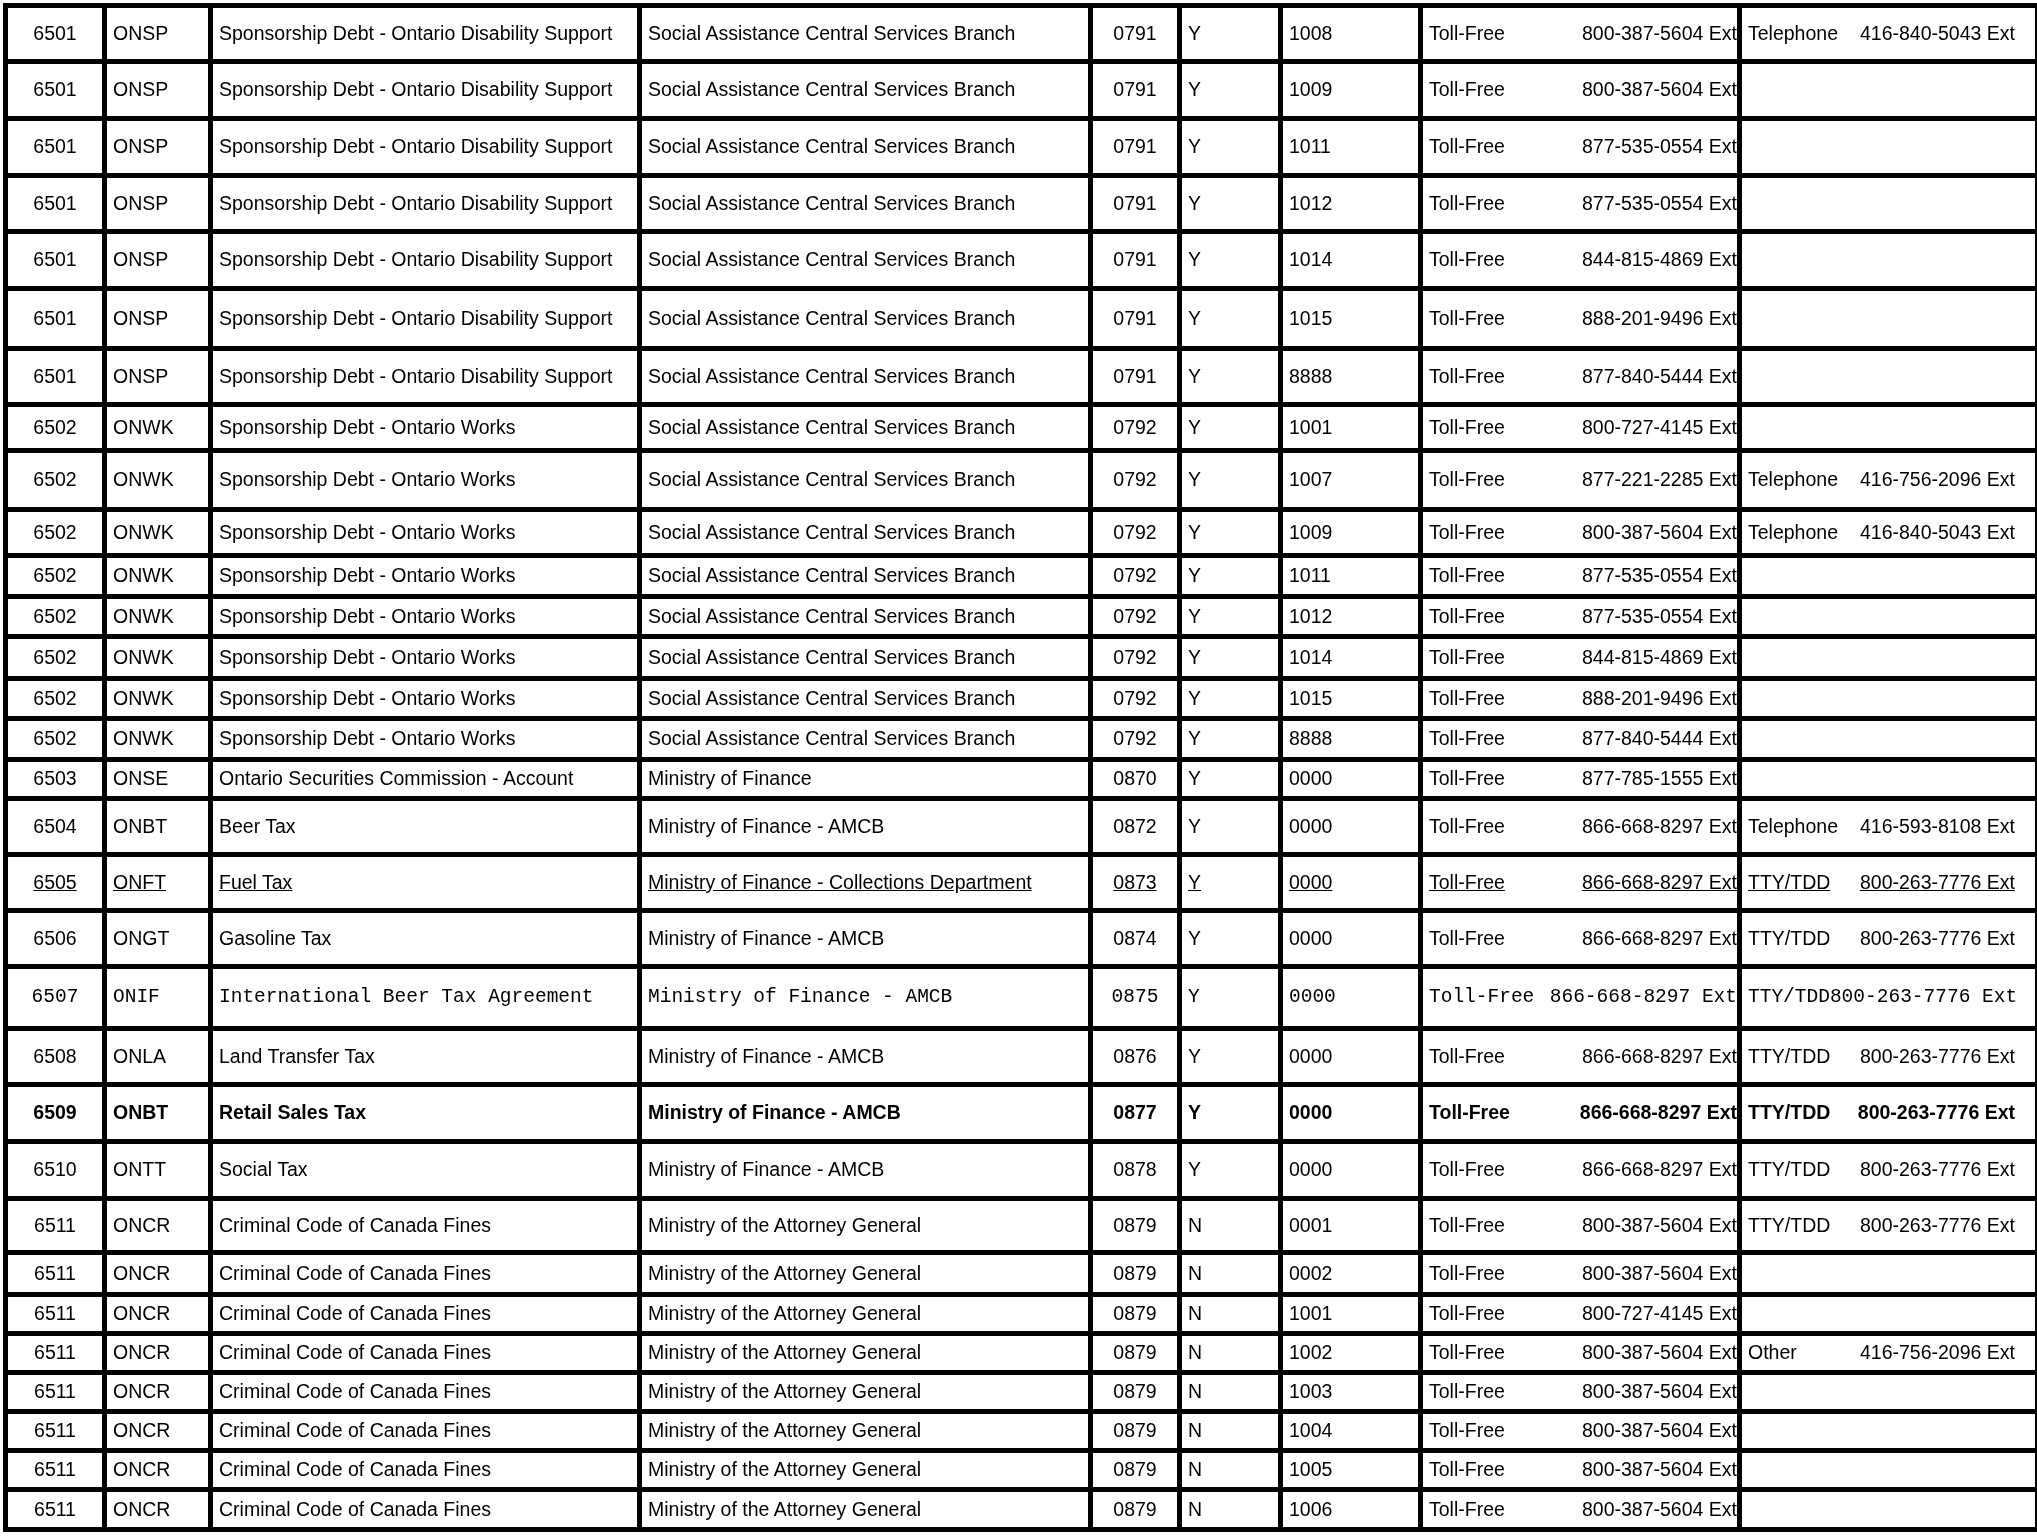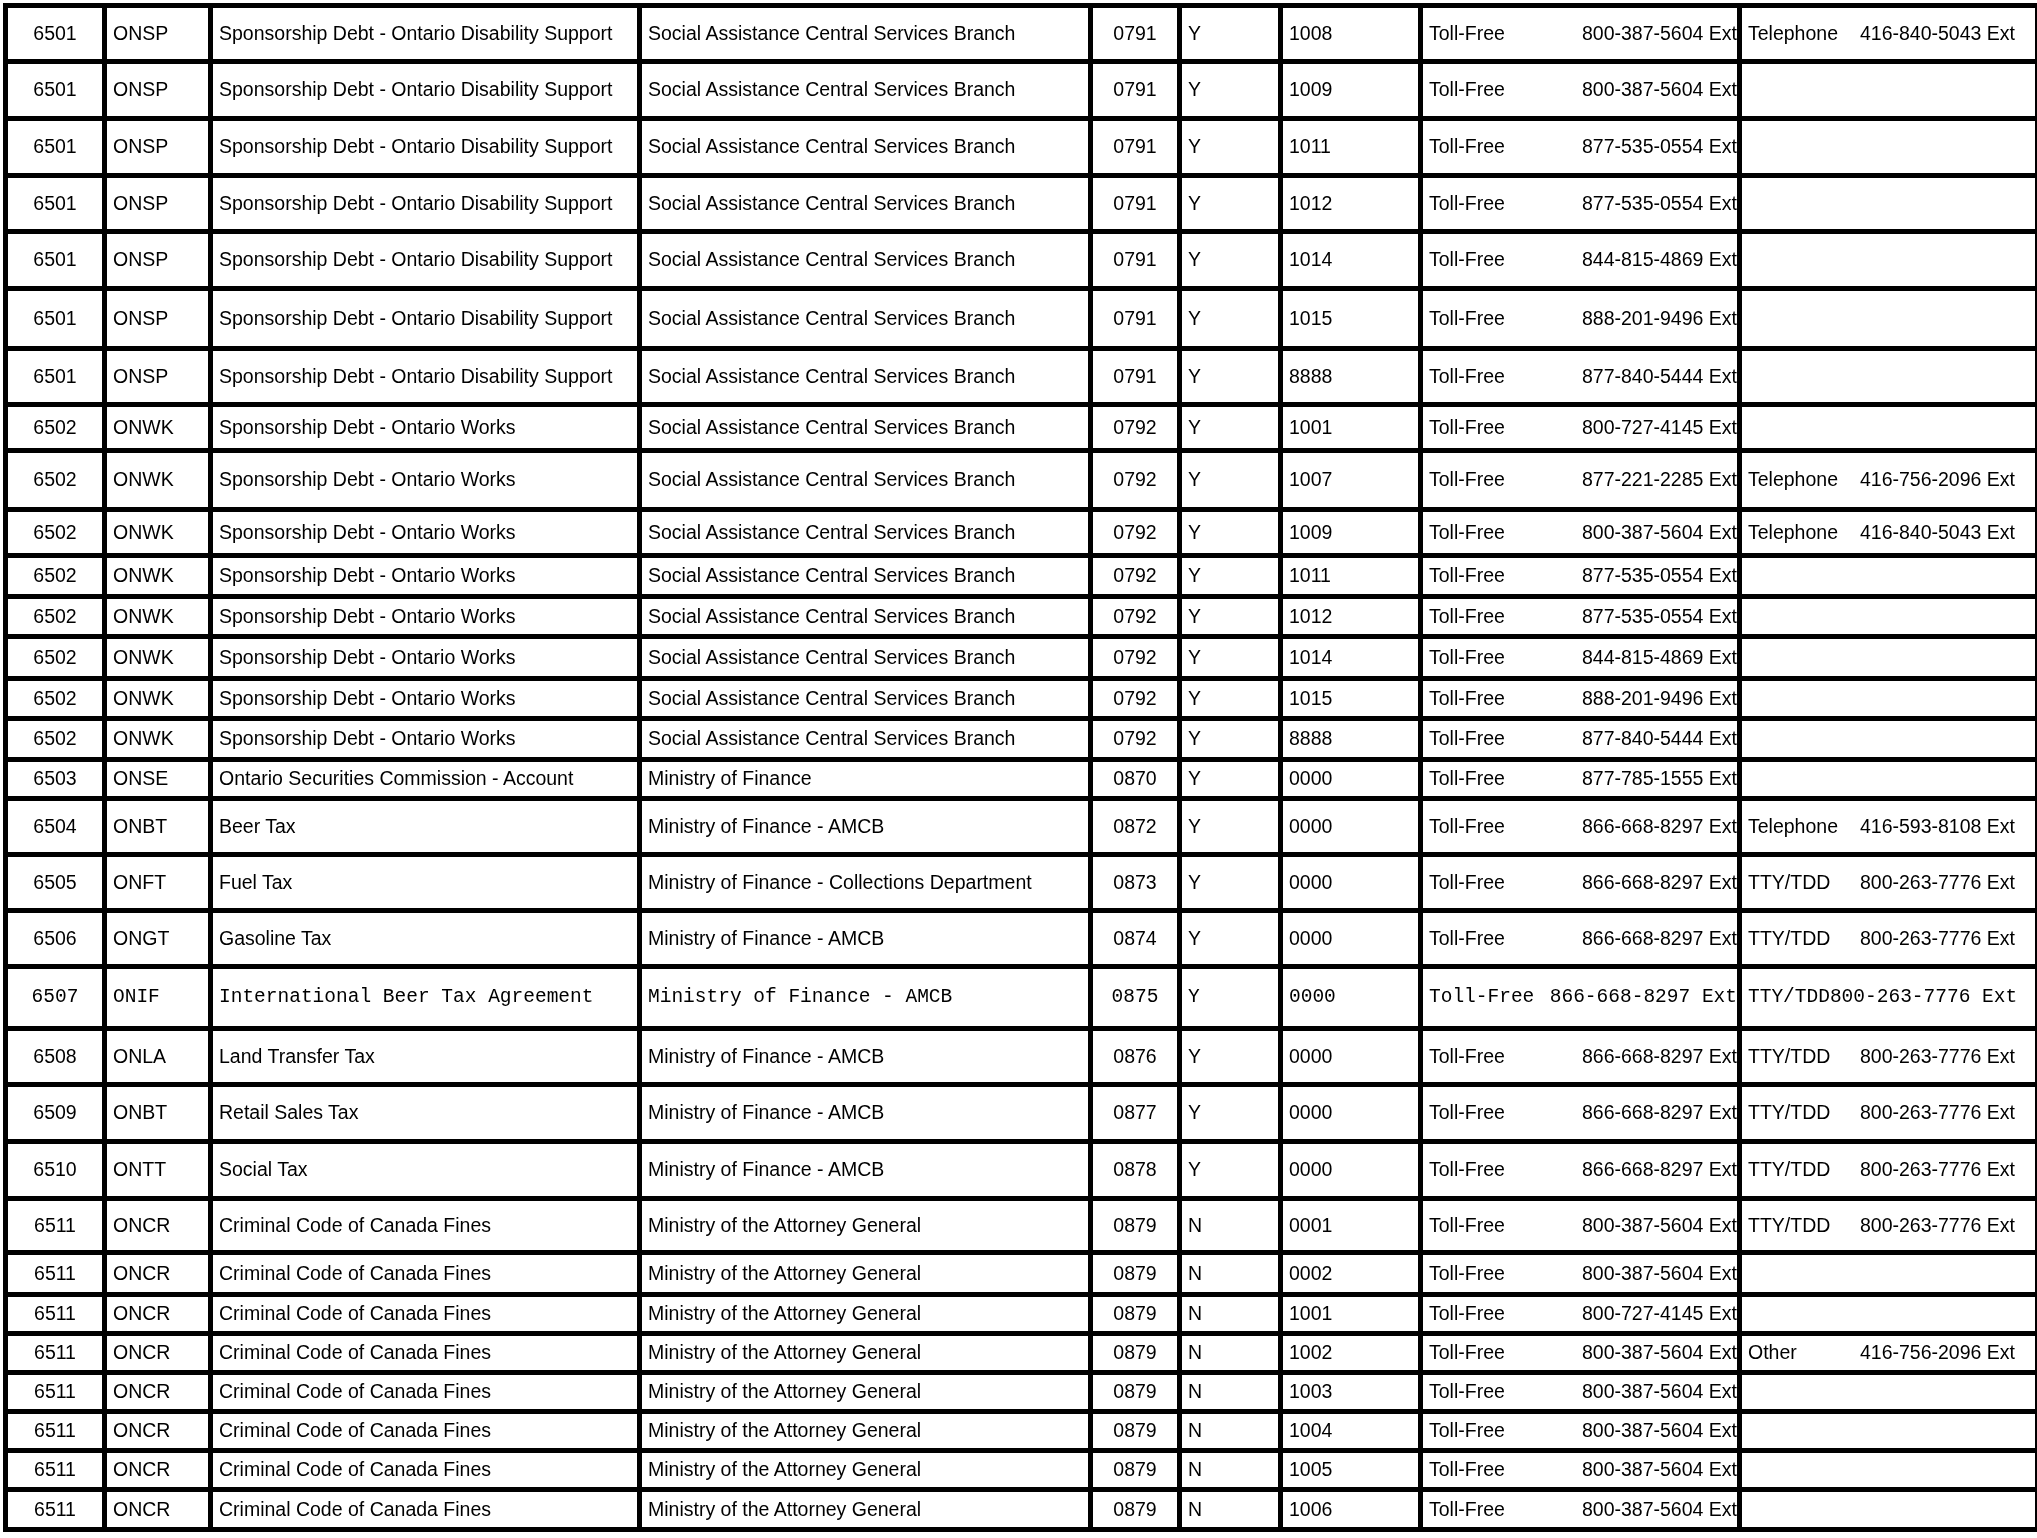--- a/index.html
+++ b/index.html
@@ -410,21 +410,21 @@
             <span class="pnum">866-668-8297 Ext</span>
           </div>
         </td>
         <td class="phonecell phone2">
           <div class="pwrap">
             <span class="plabel">Telephone</span>
             <span class="pnum">416-593-8108 Ext</span>
           </div>
         </td>
       </tr>
-      <tr style="height: 56px;">
+      <tr style="height: 56px; text-decoration: underline;">
         <td class="ctr">6505</td>
         <td>ONFT</td>
         <td>Fuel Tax</td>
         <td>Ministry of Finance - Collections Department</td>
         <td class="ctr">0873</td>
         <td>Y</td>
         <td>0000</td>
         <td class="phonecell phone1">
           <div class="pwrap">
             <span class="plabel">Toll-Free</span>
@@ -494,21 +494,21 @@
             <span class="pnum">866-668-8297 Ext</span>
           </div>
         </td>
         <td class="phonecell phone2">
           <div class="pwrap">
             <span class="plabel">TTY/TDD</span>
             <span class="pnum">800-263-7776 Ext</span>
           </div>
         </td>
       </tr>
-      <tr style="height: 57px;">
+      <tr style="height: 57px; font-weight: bold;">
         <td class="ctr">6509</td>
         <td>ONBT</td>
         <td>Retail Sales Tax</td>
         <td>Ministry of Finance - AMCB</td>
         <td class="ctr">0877</td>
         <td>Y</td>
         <td>0000</td>
         <td class="phonecell phone1">
           <div class="pwrap">
             <span class="plabel">Toll-Free</span>

